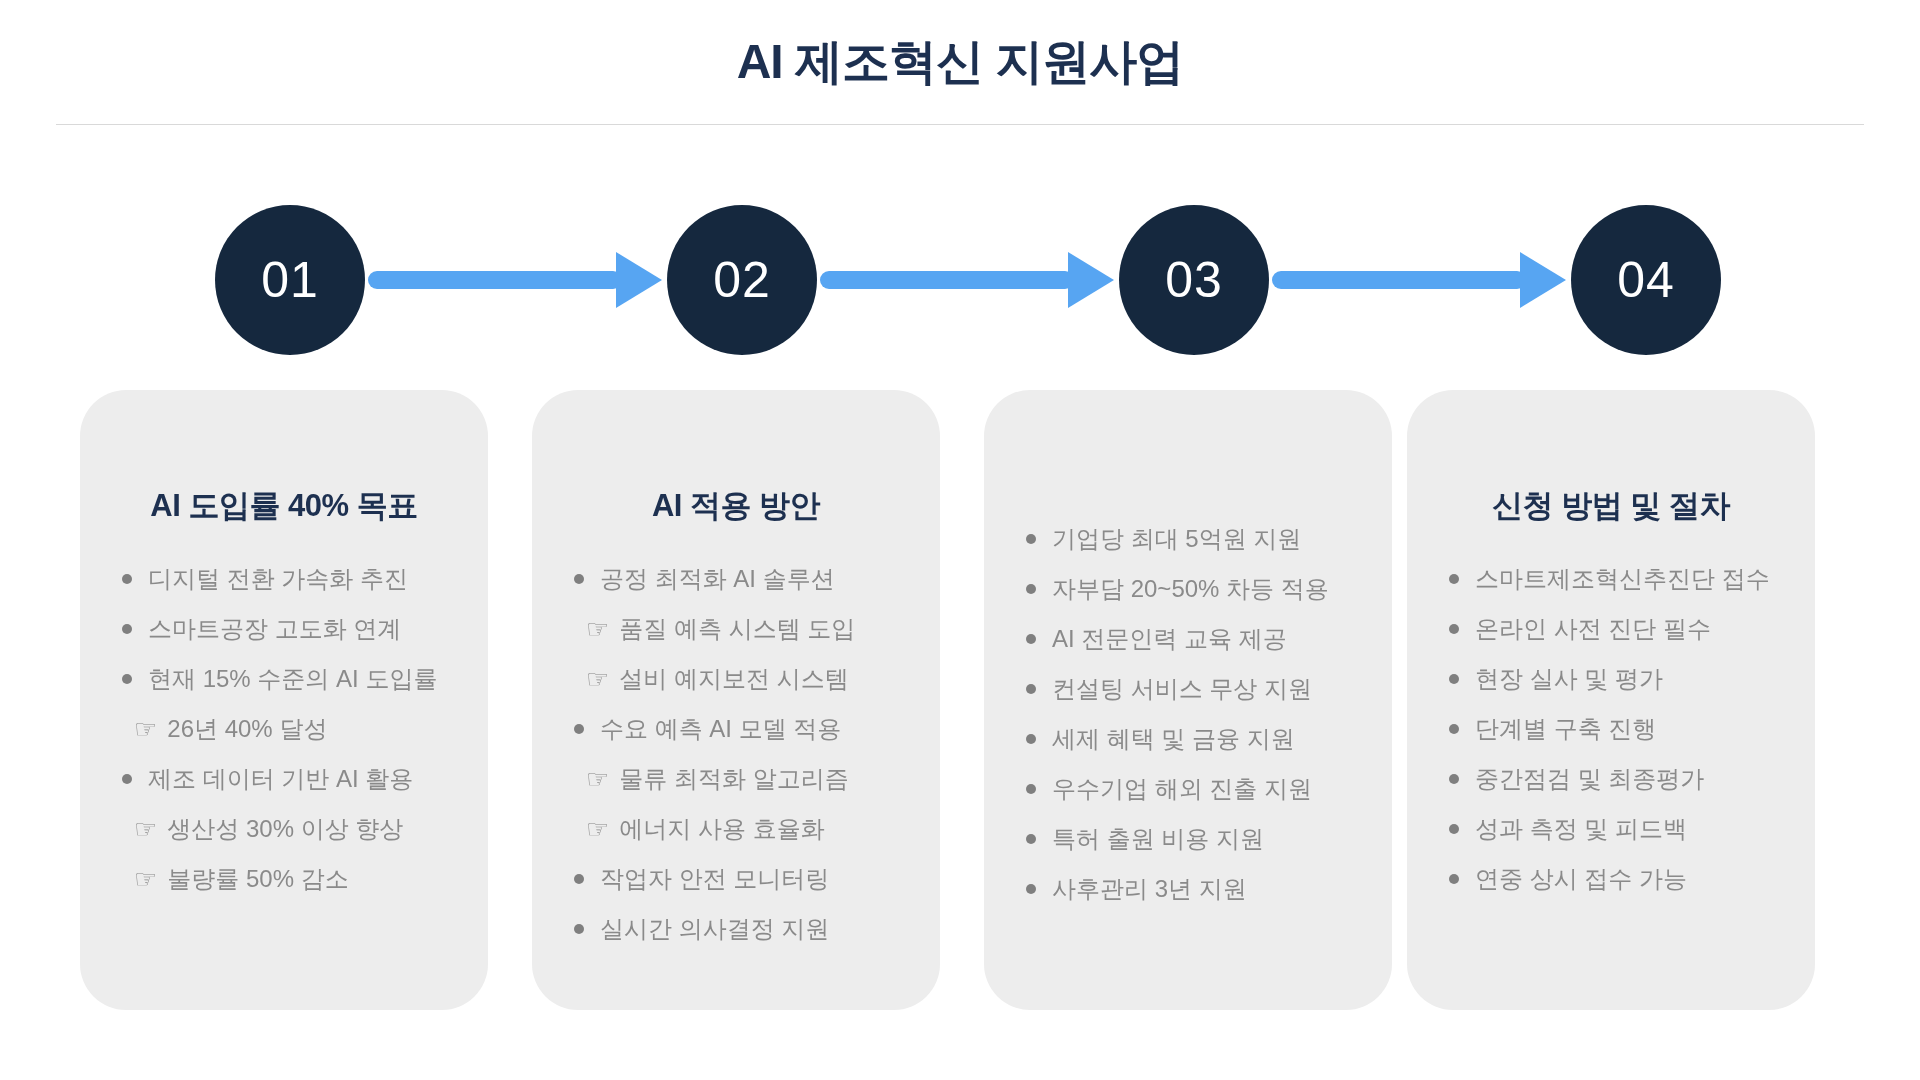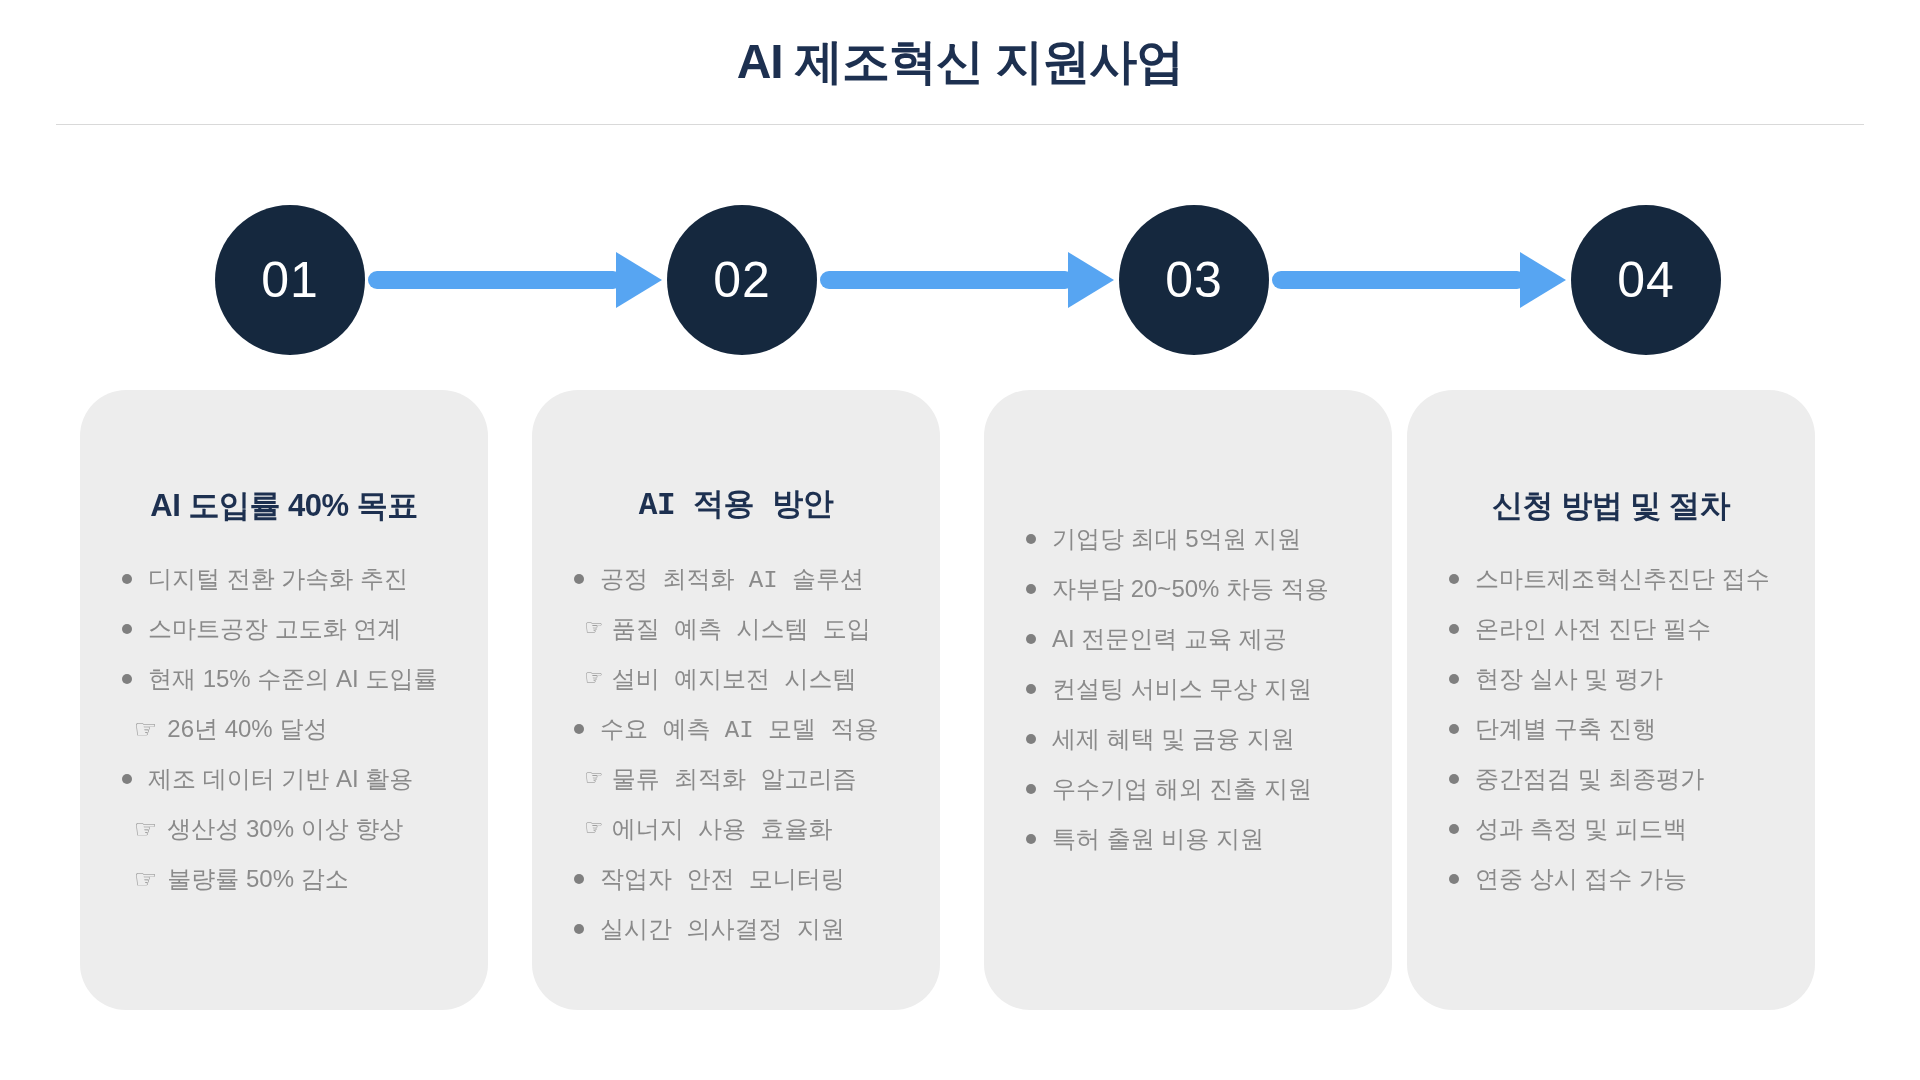--- a/index.html
+++ b/index.html
@@ -53,21 +53,21 @@
     position:absolute;right:0;top:0;width:0;height:0;
     border-top:28px solid transparent;
     border-bottom:28px solid transparent;
     border-left:46px solid var(--arrow);
   }
   .card{
     position:absolute;top:390px;height:620px;width:408px;
     border-radius:46px;background:var(--card-bg);
     padding-top:96px;
   }
-  .card-1{left:80px;} .card-2{left:532px;font-family:Liberation Mono, monospace;}
+  .card-1{left:80px;} .card-2{left:532px;}
   .card-3{left:984px;} .card-4{left:1407px;}
   .card-title{
     height:40px;line-height:40px;text-align:center;
     font-size:31px;font-weight:800;letter-spacing:-0.5px;
     color:var(--navy-text);
   }
   .card-list{margin-top:28px;}
   .item{
     height:50px;display:flex;align-items:center;
     padding-left:42px;
@@ -213,20 +213,24 @@
           <span>세제 혜택 및 금융 지원</span>
         </div>
       <div class="item">
           <span class="dot"></span>
           <span>우수기업 해외 진출 지원</span>
         </div>
       <div class="item">
           <span class="dot"></span>
           <span>특허 출원 비용 지원</span>
         </div>
+      <div class="item">
+          <span class="dot"></span>
+          <span>사후관리 3년 지원</span>
+        </div>
     </div>
   </div>
 
   <div class="card card-4">
     <div class="card-title">신청 방법 및 절차</div>
     <div class="card-list">
       <div class="item">
           <span class="dot"></span>
           <span>스마트제조혁신추진단 접수</span>
         </div>

